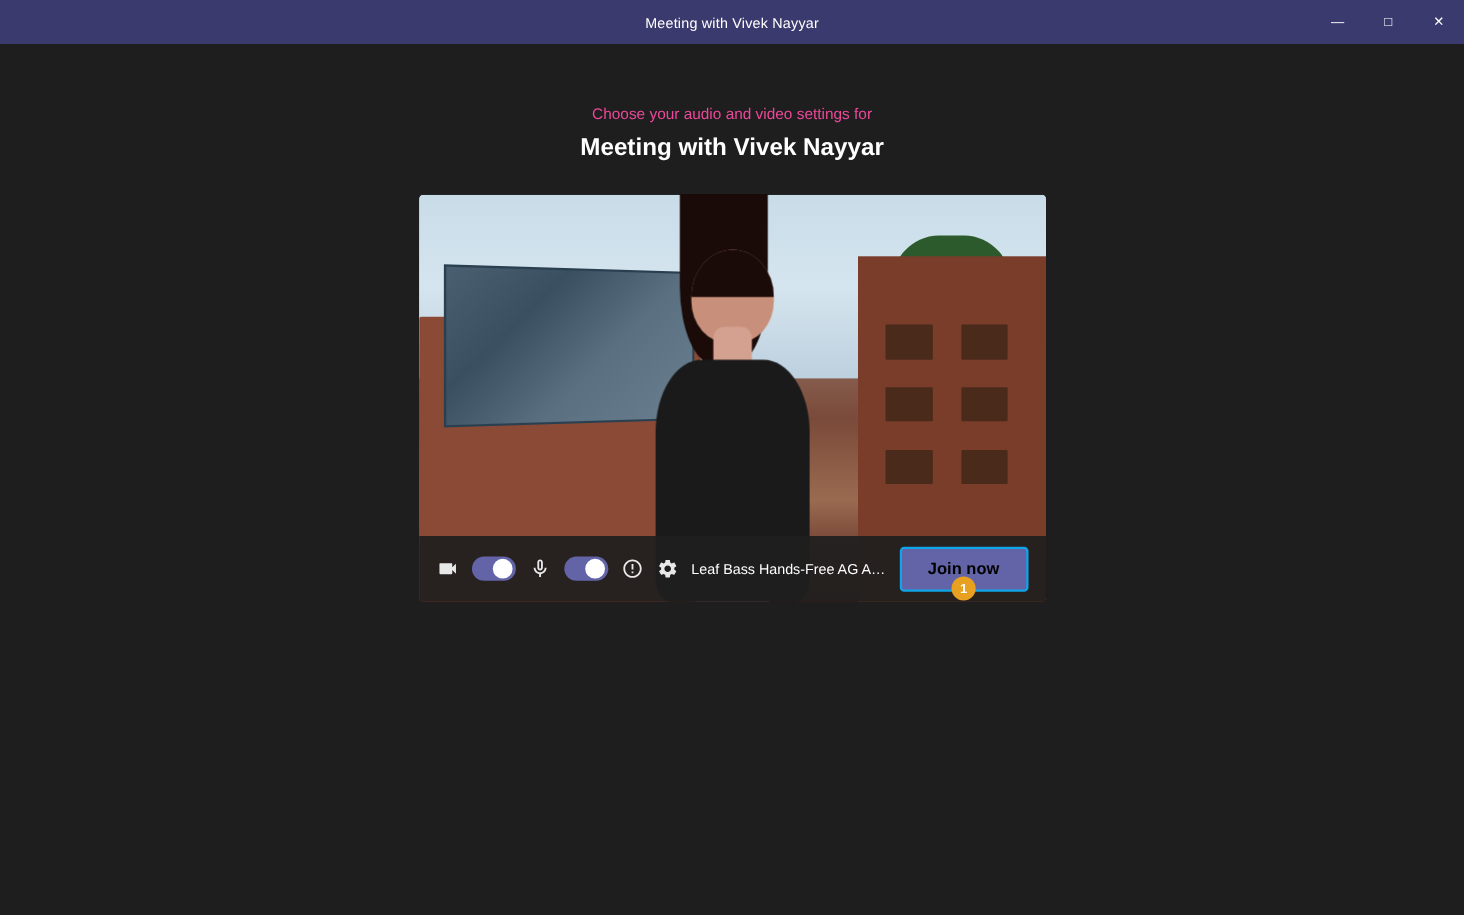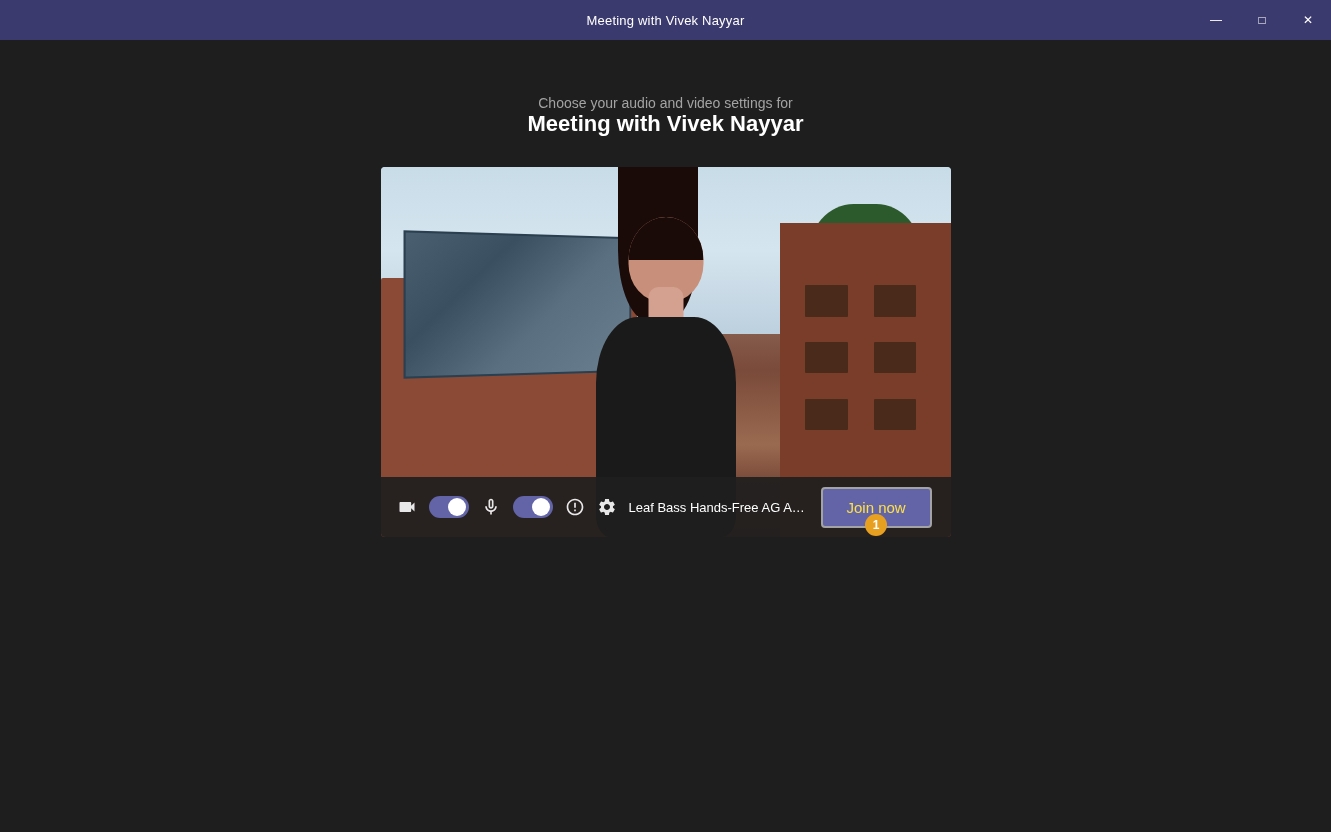--- a/index.html
+++ b/index.html
@@ -58,24 +58,24 @@
       top: 40px;
       left: 0; right: 0; bottom: 0;
       display: flex;
       flex-direction: column;
       align-items: center;
       justify-content: flex-start;
       padding-top: 55px;
     }
 
     .subtitle {
-      color: #a3a3a3;
+      color: #ec4899;
       font-size: 14px;
       font-weight: 400;
-      margin-bottom: 0;
+      margin-bottom: 10px;
     }
 
     .meeting-title {
       color: #ffffff;
       font-size: 22px;
       font-weight: 700;
       margin-bottom: 30px;
     }
 
     
@@ -297,26 +297,26 @@
       font-size: 13px;
       flex: 1;
       white-space: nowrap;
       overflow: hidden;
       text-overflow: ellipsis;
       max-width: 180px;
     }
 
     .join-now-btn {
       background: #6264a7;
-      color: #fde047;
-      border: 2px solid #a3a3a3;
+      color: #000000;
+      border: 2px solid #0ea5e9;
       border-radius: 4px;
       padding: 10px 24px;
       font-size: 15px;
-      font-weight: 400;
+      font-weight: 700;
       cursor: pointer;
       white-space: nowrap;
       margin-left: auto;
     }
 
     
     .notification-badge {
       position: absolute;
       bottom: -8px;
       left: 50%;

